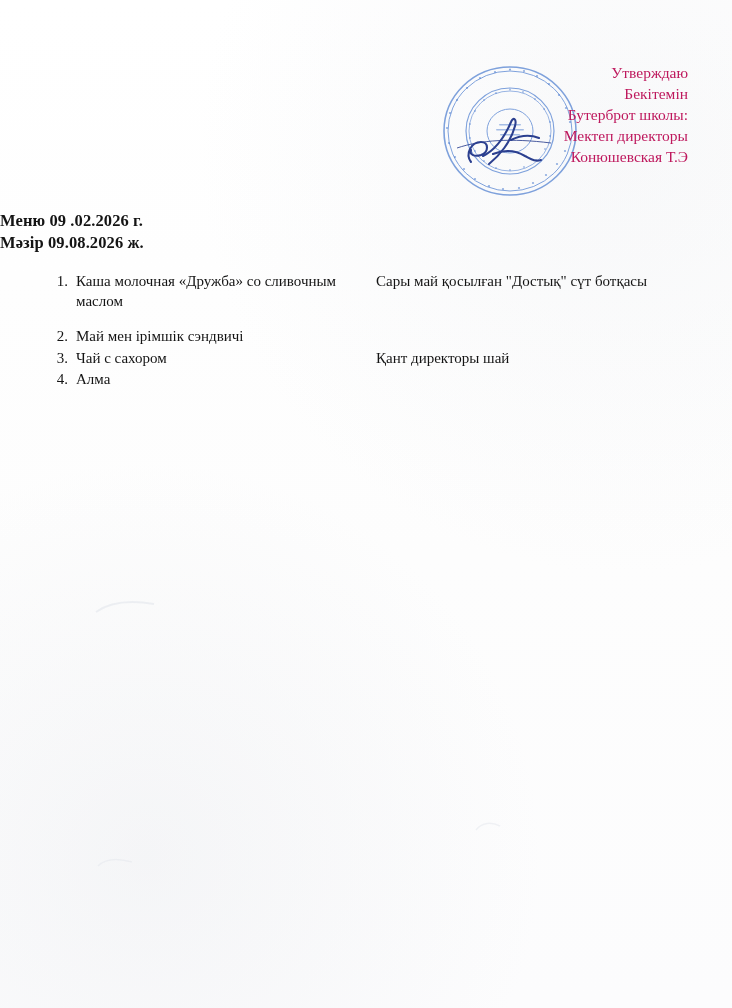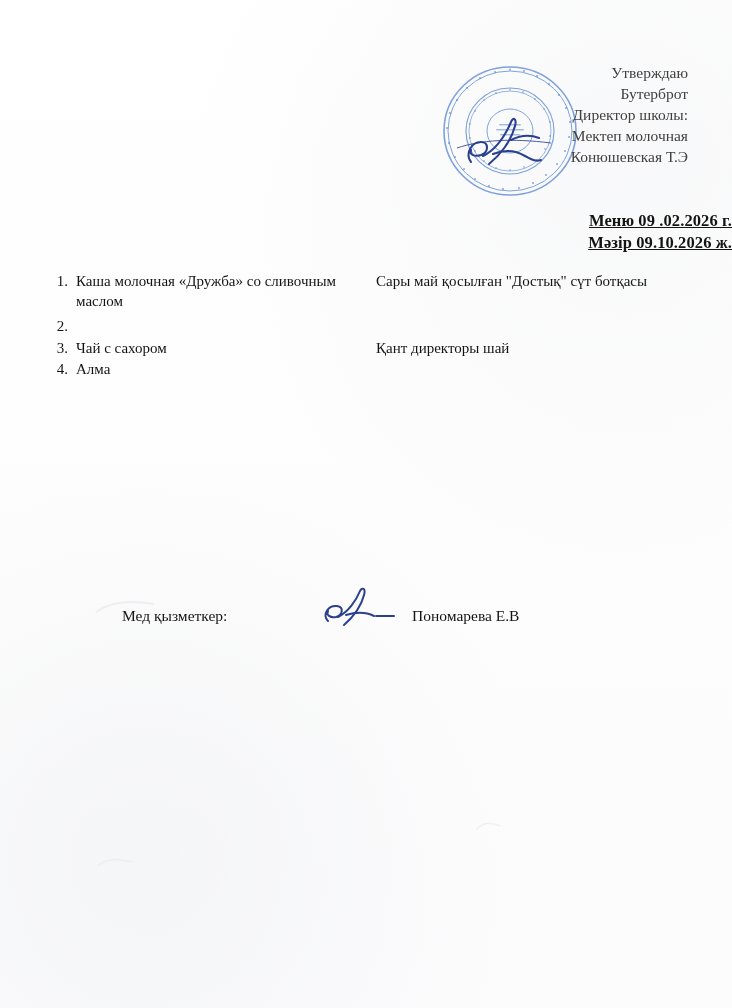--- a/index.html
+++ b/index.html
@@ -34,21 +34,21 @@
   }
 
   
   .approval {
     position: absolute;
     top: 62px;
     right: 44px;
     text-align: right;
     font-size: 15.5px;
     line-height: 21px;
-    color: #404040;
+    color: #be185d;
   }
   .approval div { white-space: nowrap; }
 
   
   .stamp {
     position: absolute;
     left: 441px;
     top: 62px;
     width: 138px;
     height: 138px;
@@ -64,26 +64,25 @@
     height: 70px;
     pointer-events: none;
   }
 
   
   .title-block {
     position: absolute;
     top: 210px;
     left: 0;
     right: 0;
-    text-align: right;
+    text-align: left;
     font-weight: bold;
     font-size: 16.5px;
     line-height: 22px;
     letter-spacing: 0.1px;
-    text-decoration: underline;
   }
 
   
   .menu {
     position: absolute;
     top: 272px;
     left: 52px;
     right: 40px;
   }
   .menu-row {
@@ -108,21 +107,21 @@
     box-sizing: border-box;
   }
   .menu-kk {
     flex: 1 1 auto;
   }
   .menu-cont {
     margin-left: 24px;
     font-size: 15px;
     line-height: 19.5px;
     margin-top: -2px;
-    margin-bottom: 6px;
+    margin-bottom: 16px;
   }
 
   
   .footer-row {
     position: absolute;
     top: 605px;
     left: 0;
     right: 0;
     height: 28px;
   }
@@ -242,65 +241,52 @@
       <path d="M16 52 C 10 44, 16 32, 26 32 C 34 32, 34 42, 26 45 C 20 47, 14 45, 16 40"></path>
       <path d="M28 46 C 40 40, 50 26, 56 12 C 58 7, 62 8, 60 16 C 56 32, 44 46, 34 54"></path>
       <path d="M38 44 C 48 40, 60 40, 70 46 C 76 49, 80 52, 86 50"></path>
       <path d="M56 30 C 64 26, 74 24, 84 28"></path>
     </g>
     <path d="M2 38 C 26 30, 56 28, 96 33" stroke="#2b3f8f" stroke-width="1" fill="none" opacity="0.85"></path>
   </svg>
 
   <div class="approval">
     <div>Утверждаю</div>
-    <div>Бутерброт</div>
-    <div>Директор школы:</div>
-    <div>Мектеп молочная</div>
+    <div>Бекітемін</div>
+    <div>Бутерброт школы:</div>
+    <div>Мектеп директоры</div>
     <div>Конюшевская Т.Э</div>
   </div>
 
   <div class="title-block">
     <div>Меню 09 .02.2026 г.</div>
-    <div>Мәзір 09.10.2026 ж.</div>
+    <div>Мәзір 09.08.2026 ж.</div>
   </div>
 
   <div class="menu">
 
     <div class="menu-row">
       <div class="menu-num">1.</div>
       <div class="menu-ru">Каша молочная «Дружба» со сливочным</div>
       <div class="menu-kk">Сары май қосылған "Достық" сүт ботқасы</div>
     </div>
     <div class="menu-cont">маслом</div>
 
     <div class="menu-row">
       <div class="menu-num">2.</div>
+      <div class="menu-kk">Май мен ірімшік сэндвичі</div>
     </div>
 
     <div class="menu-row">
       <div class="menu-num">3.</div>
       <div class="menu-ru">Чай с сахором</div>
       <div class="menu-kk">Қант директоры шай</div>
     </div>
 
     <div class="menu-row">
       <div class="menu-num">4.</div>
       <div class="menu-kk">Алма</div>
     </div>
 
   </div>
 
-  <div class="footer-row">
-    <div class="footer-label">Мед қызметкер:</div>
-
-    <svg class="sig-bottom" viewBox="0 0 90 52">
-      <g stroke="#2b3f8f" fill="none" stroke-width="2" stroke-linecap="round">
-        <path d="M12 36 C 6 30, 12 20, 21 21 C 28 22, 27 30, 20 32 C 14 33, 10 30, 12 26"></path>
-        <path d="M22 32 C 32 27, 40 16, 44 6 C 46 2, 50 3, 48 10 C 45 22, 36 33, 28 40"></path>
-        <path d="M30 30 C 40 27, 50 27, 58 31"></path>
-        <path d="M60 31 L 78 31"></path>
-      </g>
-    </svg>
-
-    <div class="footer-name">Пономарева Е.В</div>
-  </div>
 
 </div>
 
 </body></html>

